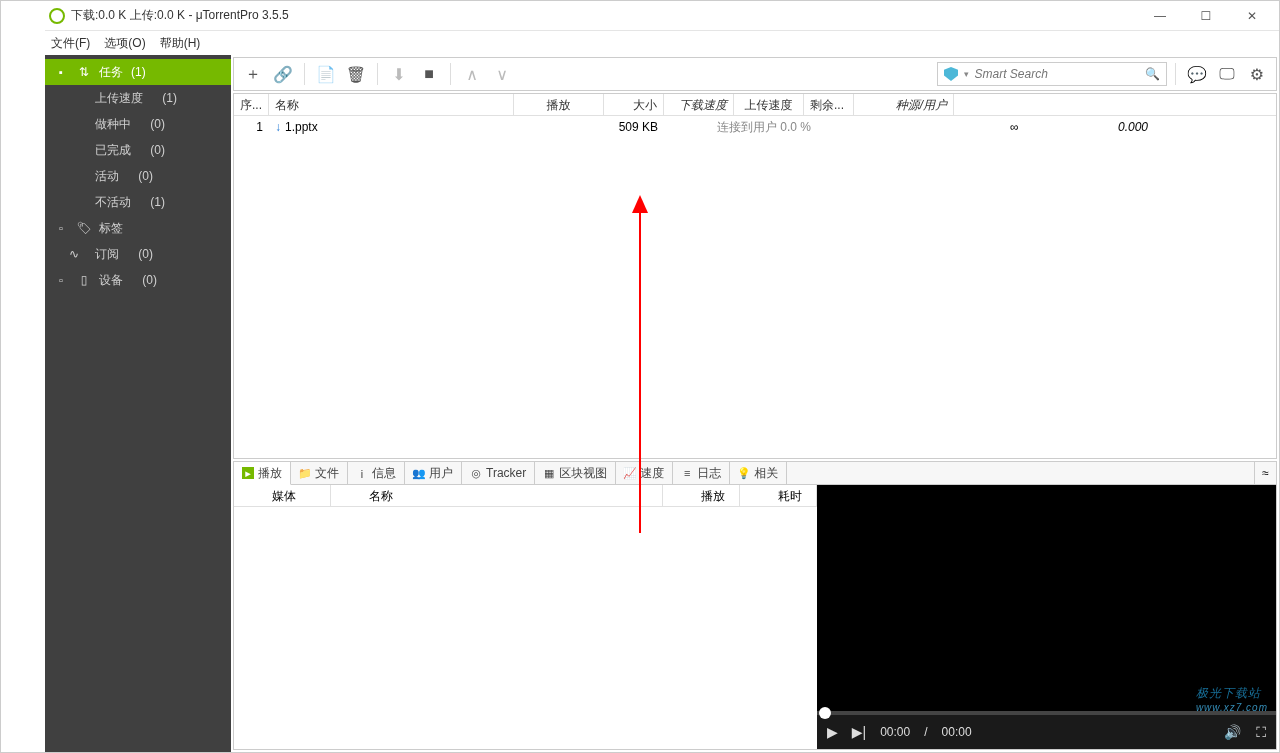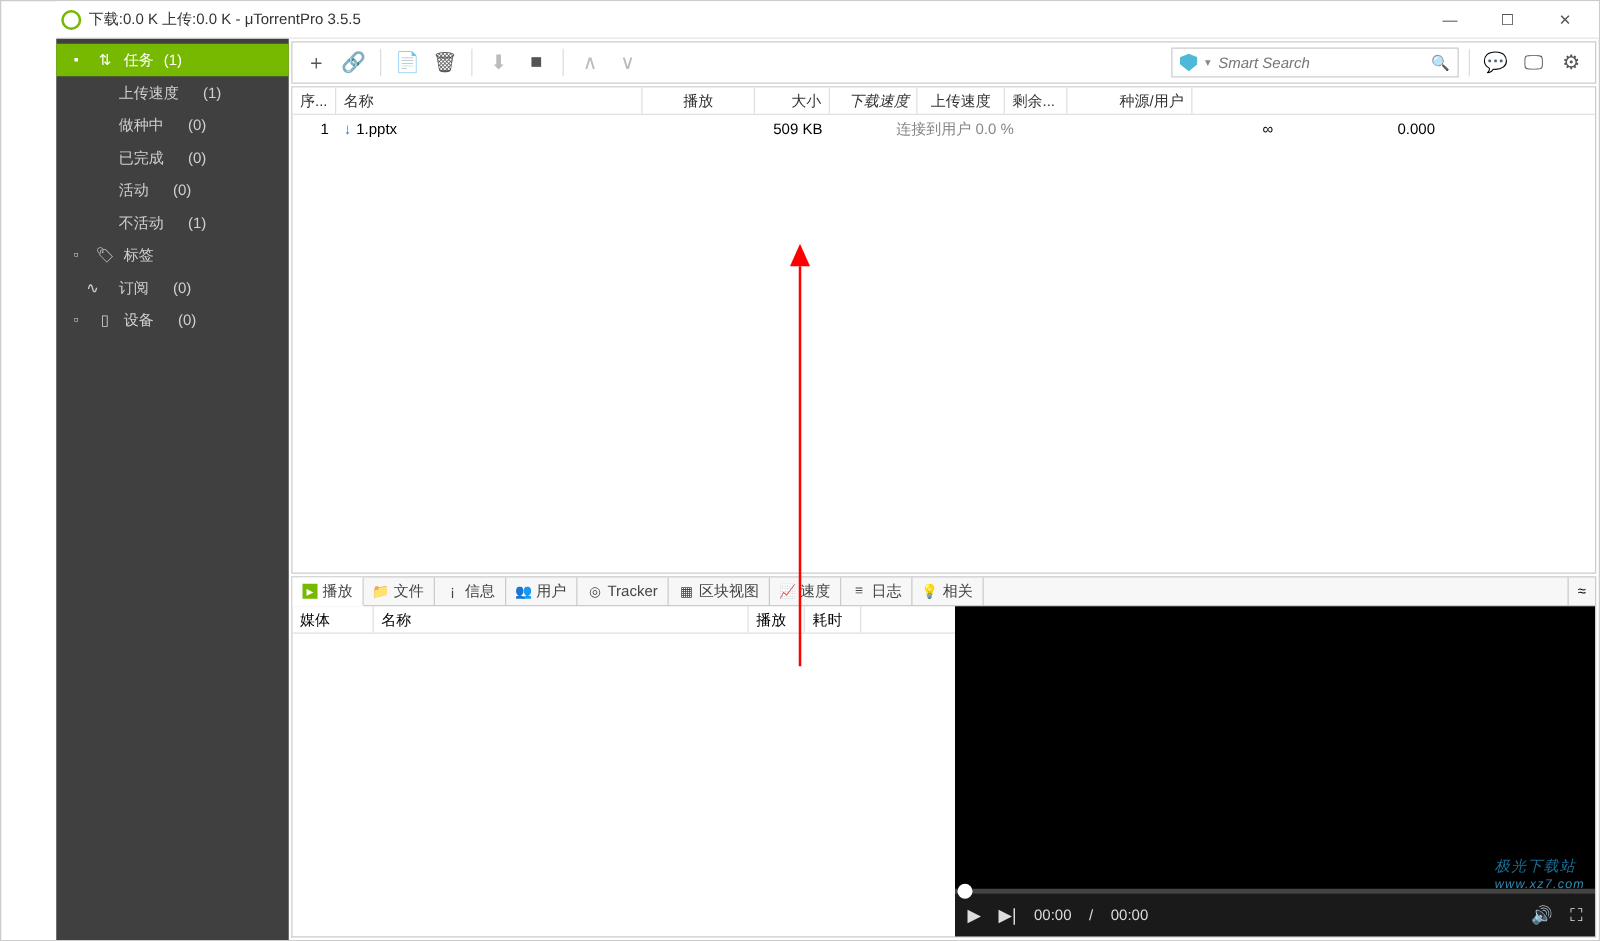--- a/index.html
+++ b/index.html
@@ -26,32 +26,32 @@
 .tdiv { width:1px; height:22px; background:#ddd; margin:0 4px; }
 .spacer { flex:1; }
 .search { width:230px; height:24px; border:1px solid #ccc; display:flex; align-items:center; padding:0 6px; gap:6px; }
 .search input { flex:1; border:none; outline:none; font-style:italic; color:#999; }
 .shield { width:14px; height:14px; background:#4db8d8; clip-path: polygon(50% 0, 100% 20%, 100% 60%, 50% 100%, 0 60%, 0 20%); }
 .grid { flex:1; border:1px solid #ccc; margin:2px 2px 0 2px; display:flex; flex-direction:column; min-height:0; overflow:hidden; }
 .ghead { display:flex; height:22px; background:#fff; border-bottom:1px solid #e0e0e0; color:#333; }
 .gh { border-right:1px solid #e0e0e0; padding:3px 6px; overflow:hidden; white-space:nowrap; text-overflow:ellipsis; }
 .grow { display:flex; height:22px; align-items:center; }
 .gc { padding:0 6px; overflow:hidden; white-space:nowrap; }
-.c-seq{width:35px;text-align:right;} .c-name{width:245px;} .c-play{width:90px;text-align:center;} .c-size{width:60px;text-align:right;} .c-status{width:200px;text-align:center;color:#888;} .c-down{width:70px;text-align:right;font-style:italic;} .c-up{width:70px;text-align:center;} .c-eta{width:50px;text-align:left;} .c-seeds{width:100px;text-align:right;}
+.c-seq{width:35px;text-align:right;} .c-name{width:245px;} .c-play{width:90px;text-align:center;} .c-size{width:60px;text-align:right;} .c-status{width:200px;text-align:center;color:#888;} .c-down{width:70px;text-align:right;font-style:italic;} .c-up{width:70px;text-align:center;} .c-eta{width:50px;text-align:left;} .c-seeds{width:100px;text-align:right;font-style:italic;}
 .dlico { color:#2b7ed6; font-weight:bold; margin-right:4px; }
 .tabs { height:24px; border:1px solid #ccc; margin:2px 2px 0 2px; display:flex; align-items:stretch; background:#f7f7f7; }
 .tab { display:flex; align-items:center; gap:4px; padding:0 8px; border-right:1px solid #ccc; color:#444; cursor:default; }
 .tab.active { background:#fff; border-bottom:1px solid #fff; margin-bottom:-1px; }
 .tab .ti { width:12px; height:12px; display:inline-flex; align-items:center; justify-content:center; font-size:11px; }
 .tab.active .ti { background:#76b900; color:#fff; }
 .tabexp { margin-left:auto; width:22px; display:flex; align-items:center; justify-content:center; border-left:1px solid #ccc; }
 .lower { flex:0 0 265px; display:flex; margin:0 2px 2px 2px; border:1px solid #ccc; border-top:none; }
 .lower-left { flex:1; display:flex; flex-direction:column; }
 .lhead { display:flex; height:22px; border-bottom:1px solid #e0e0e0; }
-.lh { border-right:1px solid #e0e0e0; padding:3px 6px; }
+.lh { border-right:1px solid #e0e0e0; padding:3px 6px;margin-left:32px; }
 .lh1{width:65px;} .lh2{width:300px;} .lh3{width:45px;} .lh4{width:45px;}
 .player { width:512px; background:#000; position:relative; display:flex; flex-direction:column; }
 .pvid { flex:1; }
 .ptrack { height:4px; background:#444; position:relative; }
 .ptrack .knob { position:absolute; left:2px; top:-4px; width:12px; height:12px; background:#fff; border-radius:50%; }
 .pbar { height:34px; background:#1a1a1a; display:flex; align-items:center; padding:0 10px; gap:14px; color:#ddd; }
 .pbar .pb { font-size:14px; }
 .watermark { position:absolute; right:8px; bottom:36px; color:#1a7aa8; font-size:16px; font-style:italic; opacity:.9; letter-spacing:1px; }
 .watermark small { display:block; font-size:10px; color:#3a9ac8; }
 .arrow { position:absolute; left:640px; top:195px; pointer-events:none; }
@@ -65,20 +65,25 @@
   <div class="titlebar">
     <div class="app-icon"></div>
     <div class="title">下载:0.0 K 上传:0.0 K - μTorrentPro 3.5.5</div>
     <div class="win-btns">
       <div class="win-btn">―</div>
       <div class="win-btn">☐</div>
       <div class="win-btn">✕</div>
     </div>
   </div>
 
+  <div class="menubar">
+    <span>文件(F)</span>
+    <span>选项(O)</span>
+    <span>帮助(H)</span>
+  </div>
 
   <div class="body">
     <div class="sidebar">
       <div class="side-item active">
         <span class="exp">▪</span>
         <span class="side-ico">⇅</span>
         <span>任务</span>
         <span>(1)</span>
       </div>
       <div class="side-item l2">

